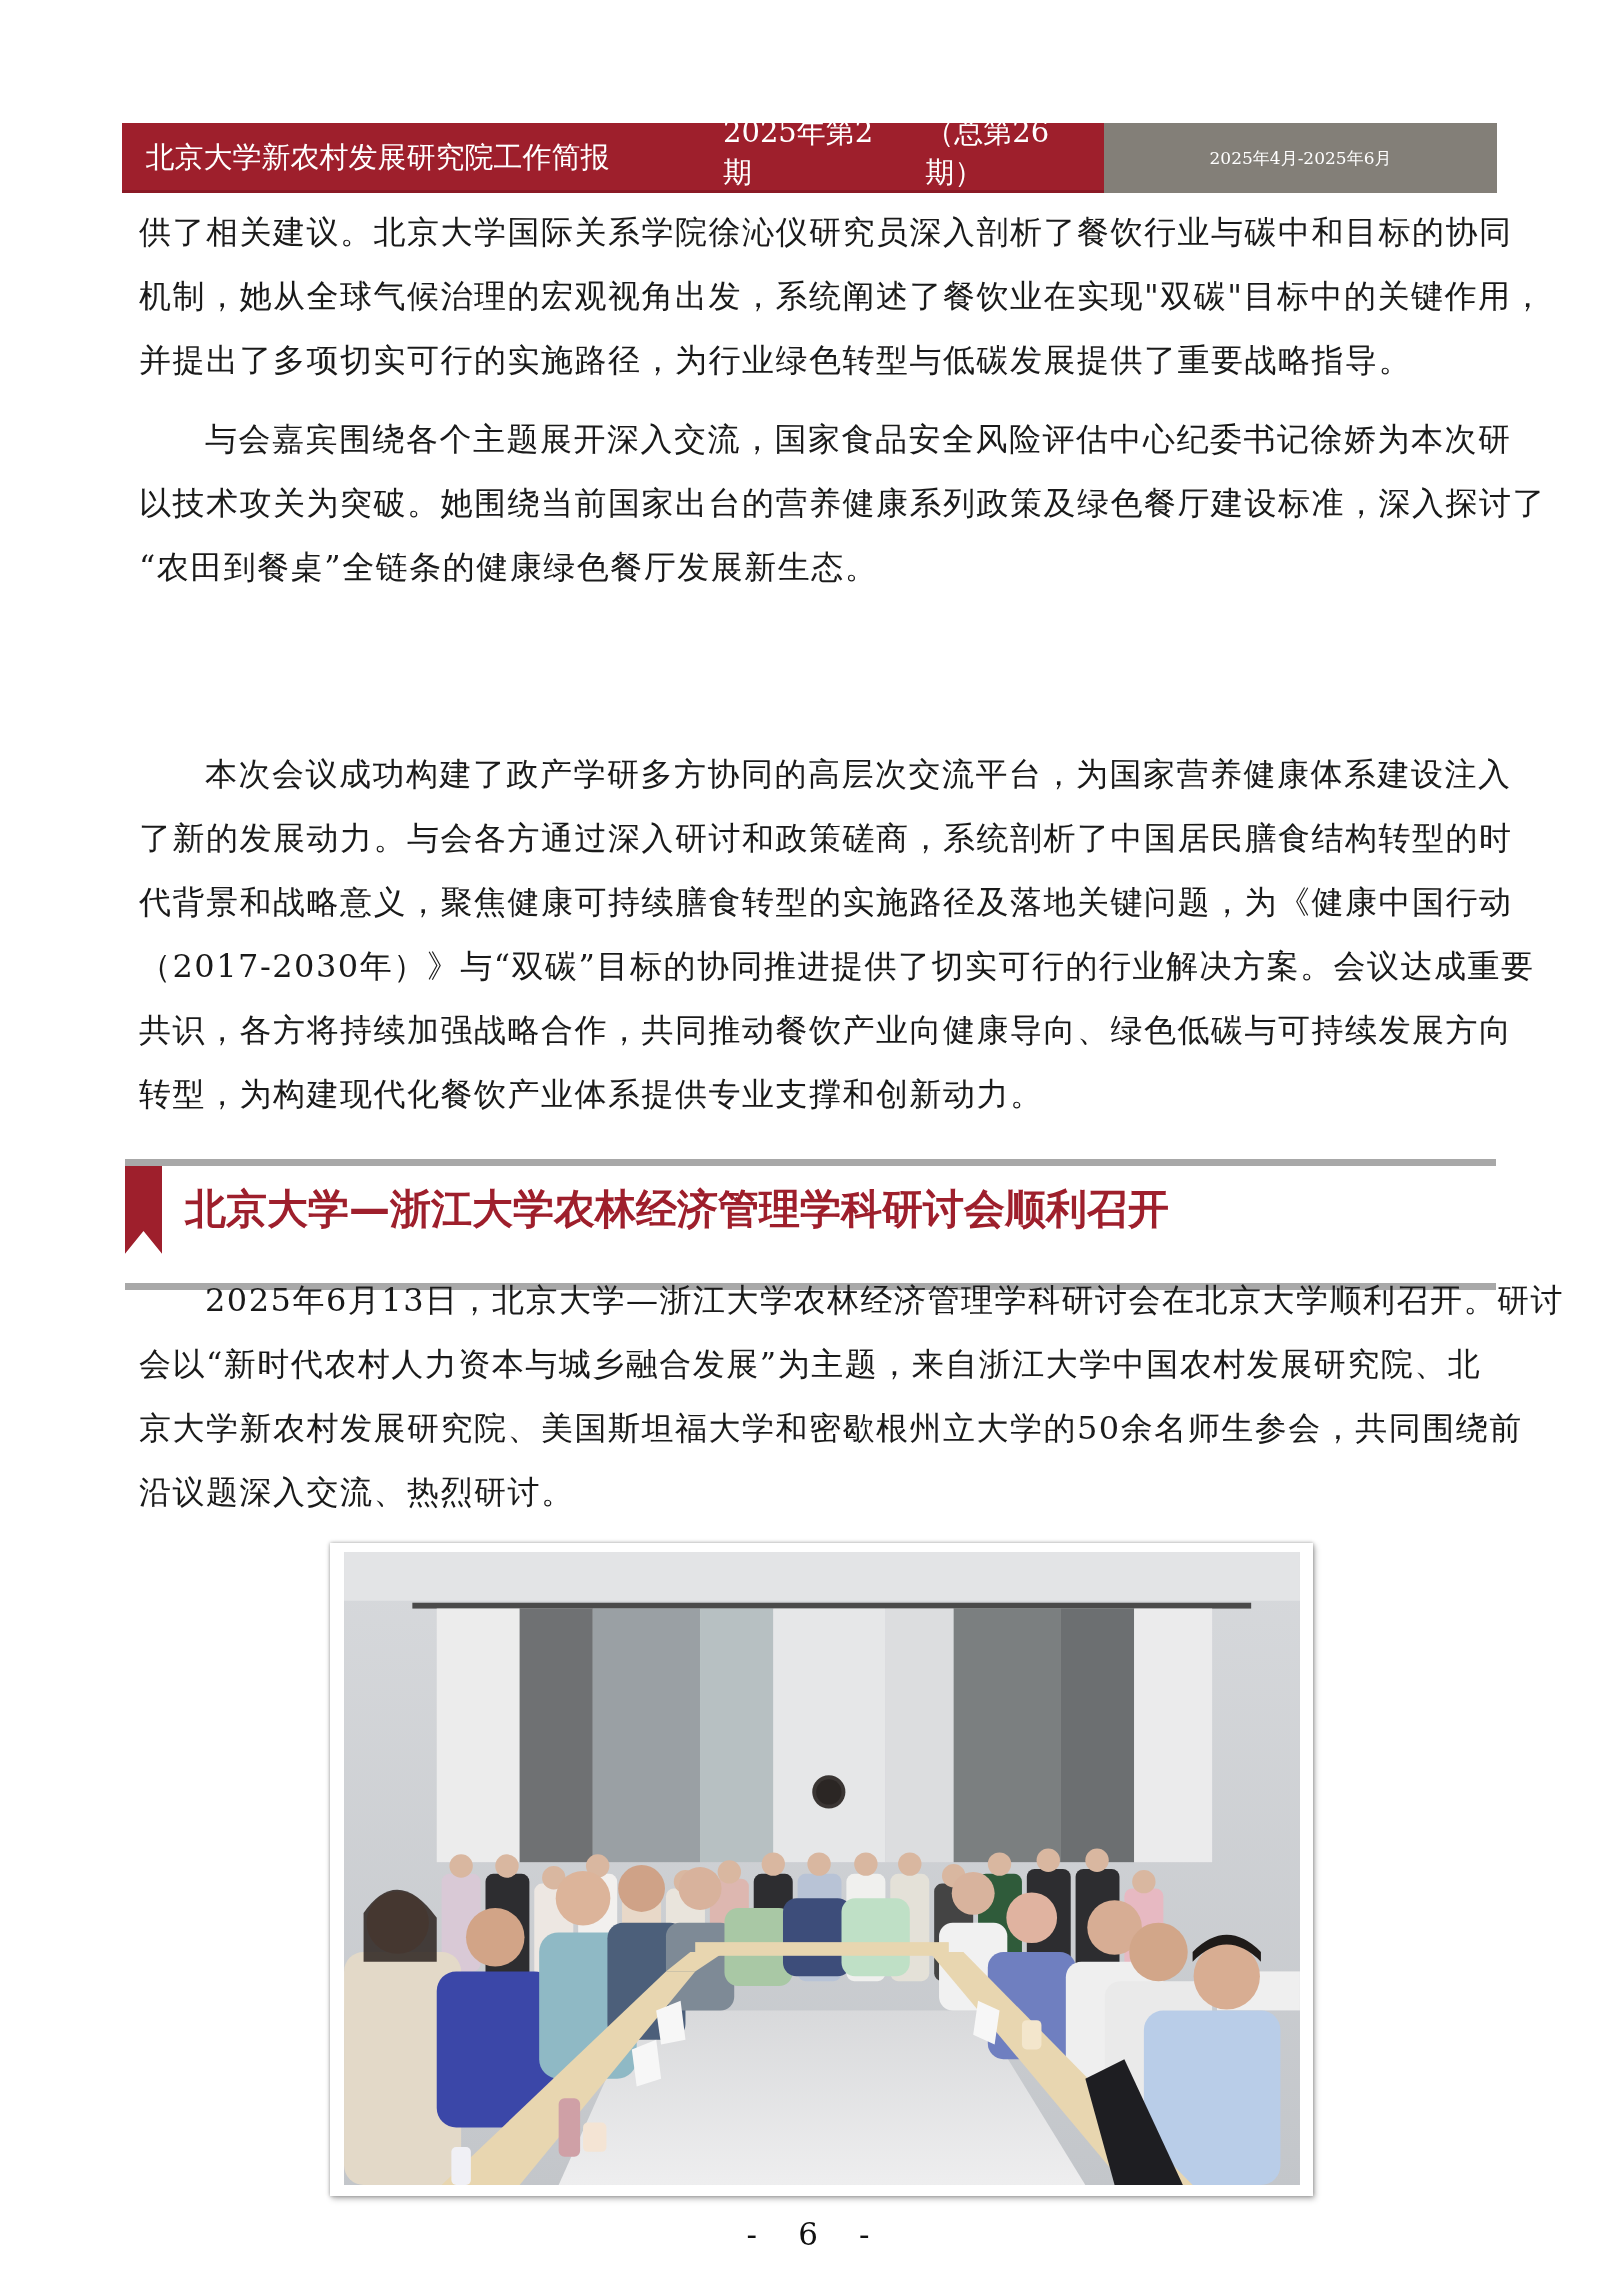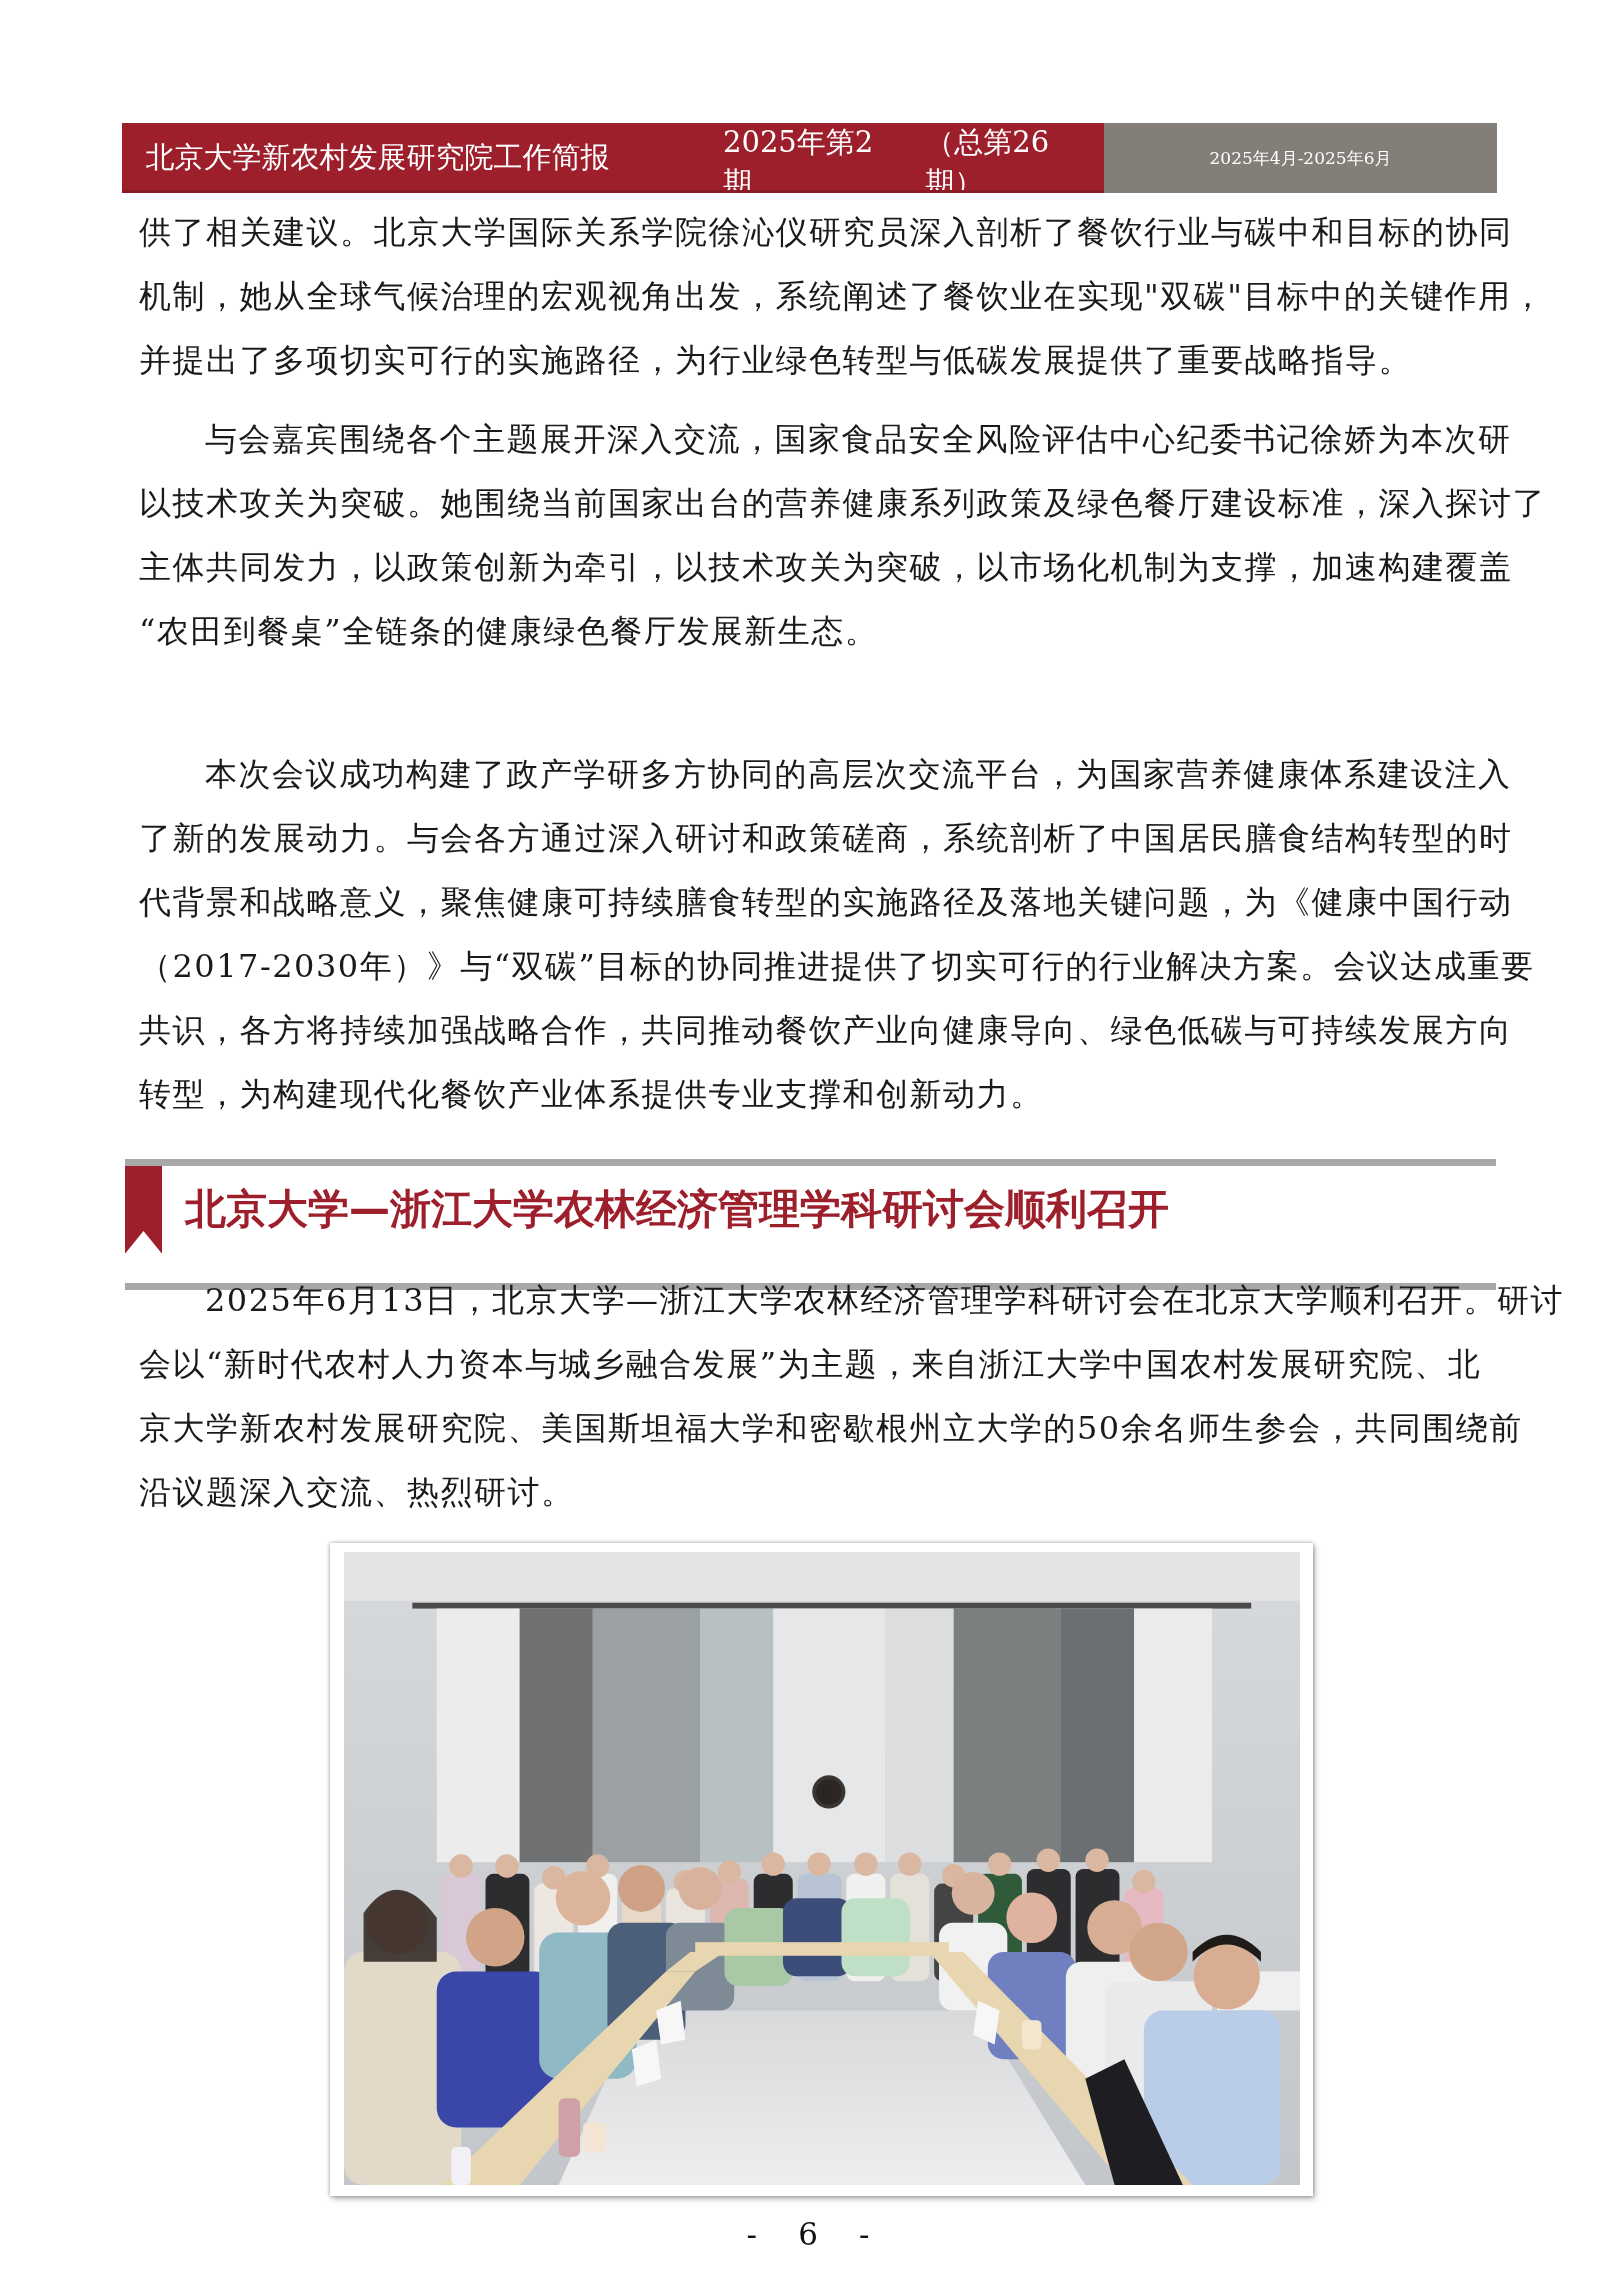--- a/index.html
+++ b/index.html
@@ -51,21 +51,21 @@
     height: 100%;
     display: flex;
     align-items: center;
   }
   .header-issue {
     position: absolute;
     left: 601px;
     top: 0;
     height: 100%;
     display: flex;
-    align-items: flex-start;
+    align-items: flex-end;
     gap: 26px;
   }
   .header-red-bottom {
     position: absolute;
     left: 0;
     bottom: 0;
     width: 100%;
     height: 2.9px;
     background: #8a1a26;
   }
@@ -191,21 +191,20 @@
 
 <div class="para" style="top:200px;">
   <span class="line">供了相关建议。北京大学国际关系学院徐沁仪研究员深入剖析了餐饮行业与碳中和目标的协同</span>
   <span class="line">机制，她从全球气候治理的宏观视角出发，系统阐述了餐饮业在实现"双碳"目标中的关键作用，</span>
   <span class="line">并提出了多项切实可行的实施路径，为行业绿色转型与低碳发展提供了重要战略指导。</span>
 </div>
 
 <div class="para" style="top:407px;">
   <span class="line indent">与会嘉宾围绕各个主题展开深入交流，国家食品安全风险评估中心纪委书记徐娇为本次研</span>
   <span class="line">以技术攻关为突破。她围绕当前国家出台的营养健康系列政策及绿色餐厅建设标准，深入探讨了</span>
-  <span class="line">主体共同发力，以政策创新为牵引，以技术攻关为突破，以市场化机制为支撑，加速构建覆盖</span>
   <span class="line">“农田到餐桌”全链条的健康绿色餐厅发展新生态。</span>
 </div>
 
 <div class="para" style="top:742px;">
   <span class="line indent">本次会议成功构建了政产学研多方协同的高层次交流平台，为国家营养健康体系建设注入</span>
   <span class="line">了新的发展动力。与会各方通过深入研讨和政策磋商，系统剖析了中国居民膳食结构转型的时</span>
   <span class="line">代背景和战略意义，聚焦健康可持续膳食转型的实施路径及落地关键问题，为《健康中国行动</span>
   <span class="line">（2017-2030年）》与“双碳”目标的协同推进提供了切实可行的行业解决方案。会议达成重要</span>
   <span class="line">共识，各方将持续加强战略合作，共同推动餐饮产业向健康导向、绿色低碳与可持续发展方向</span>
   <span class="line">转型，为构建现代化餐饮产业体系提供专业支撑和创新动力。</span>

